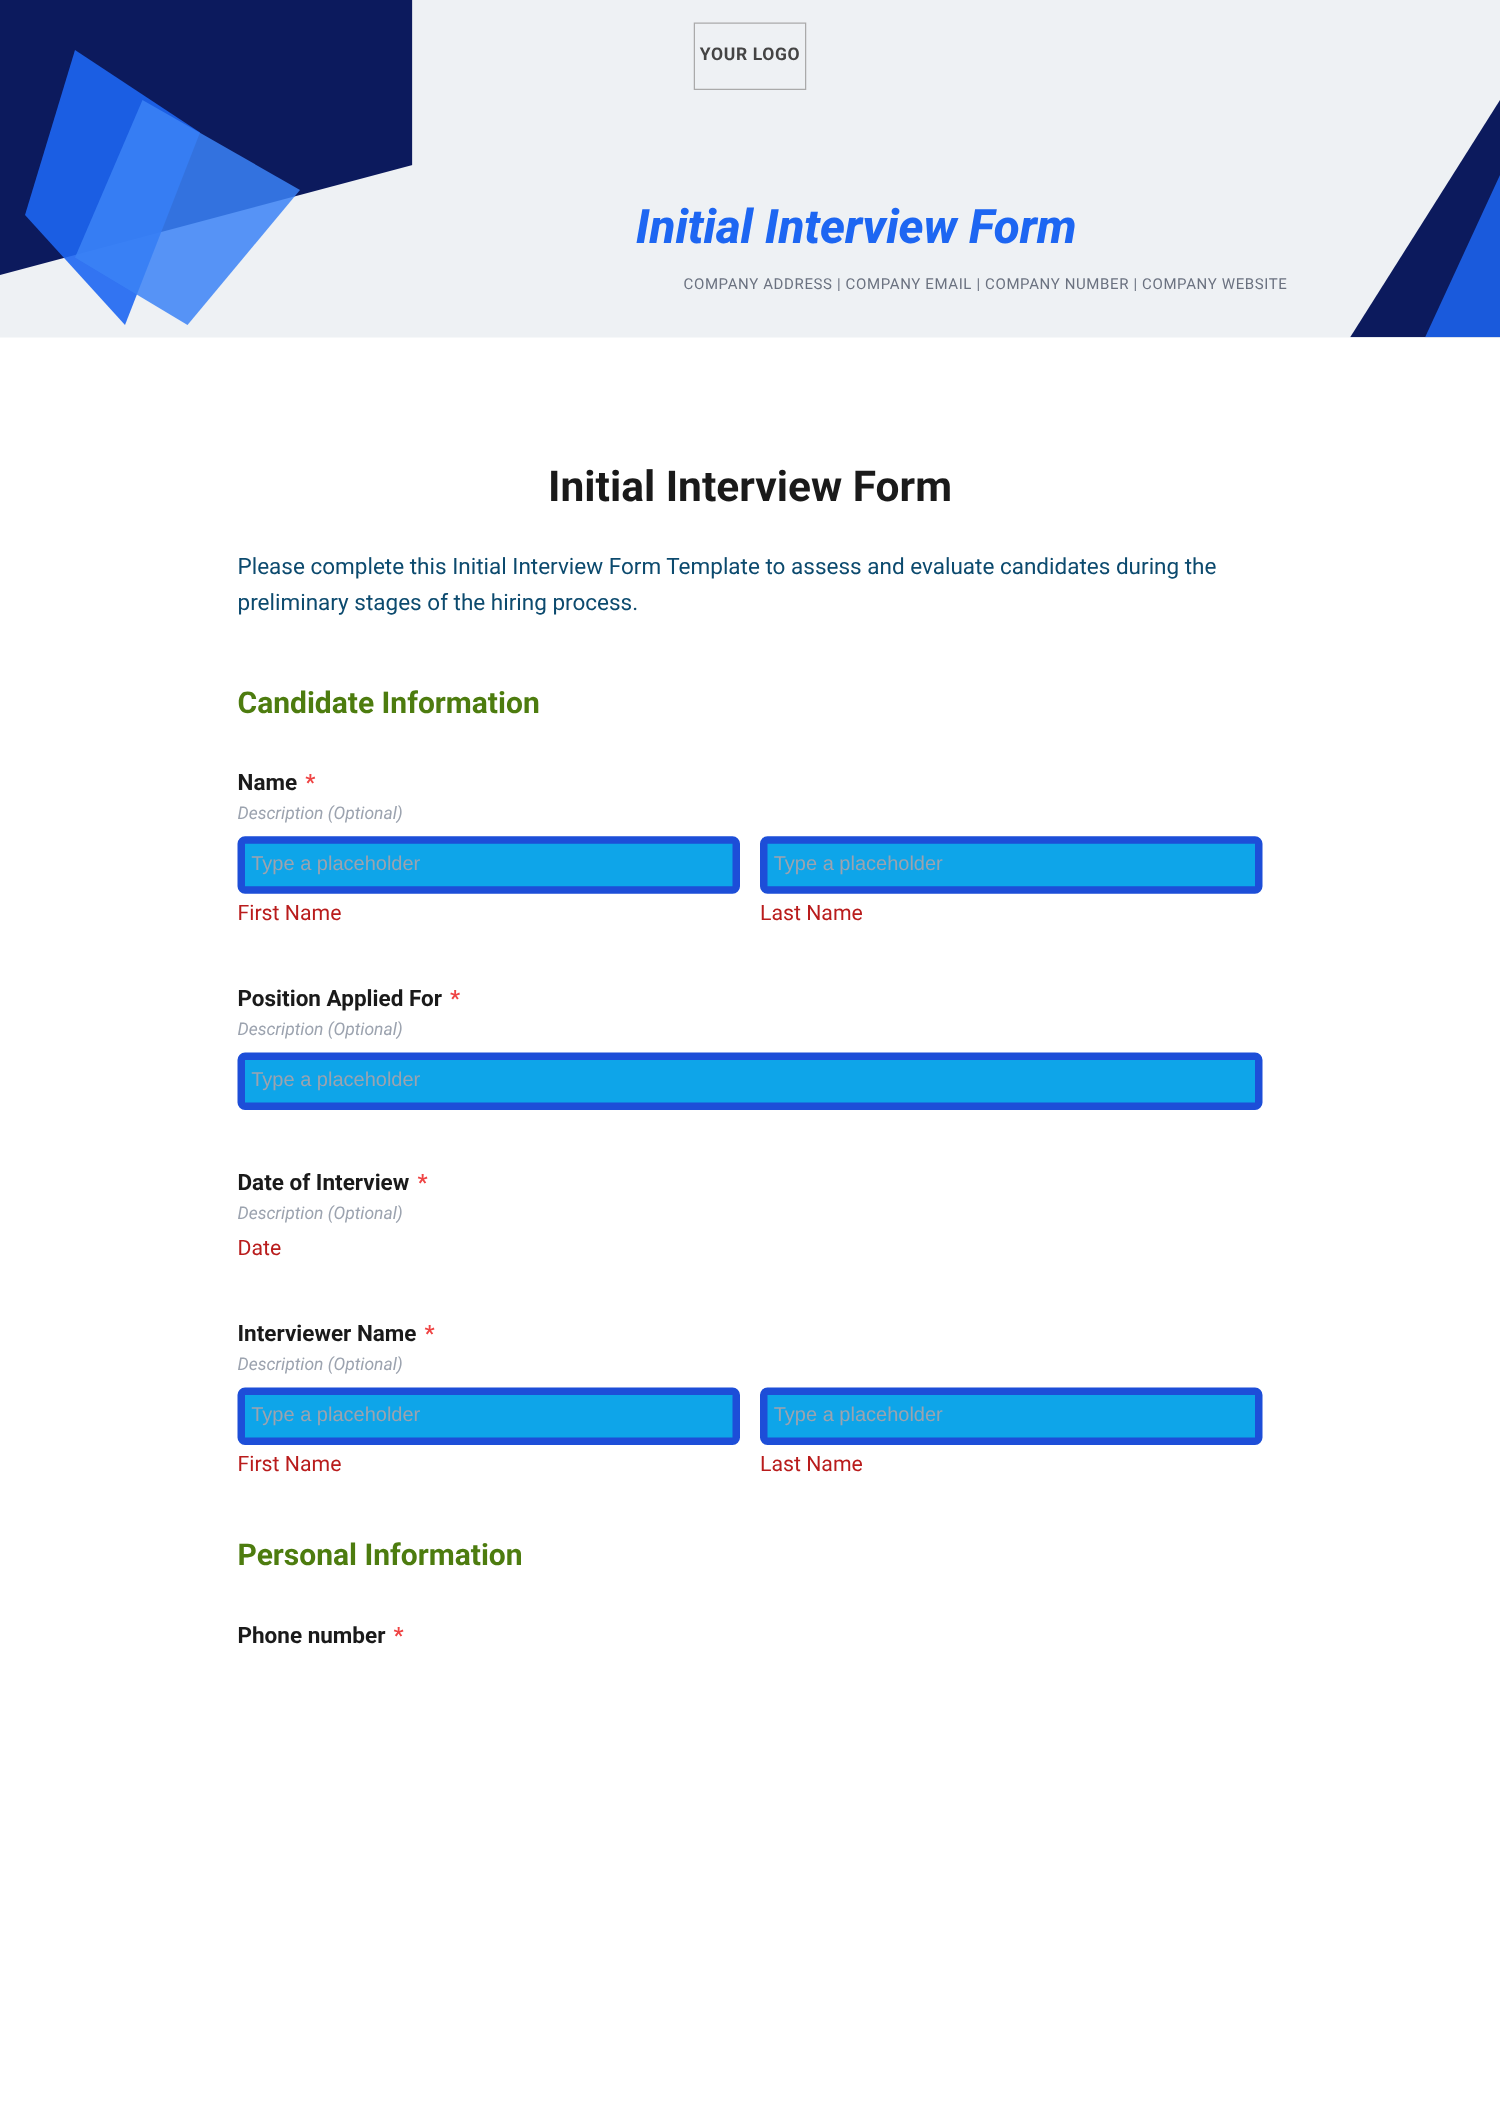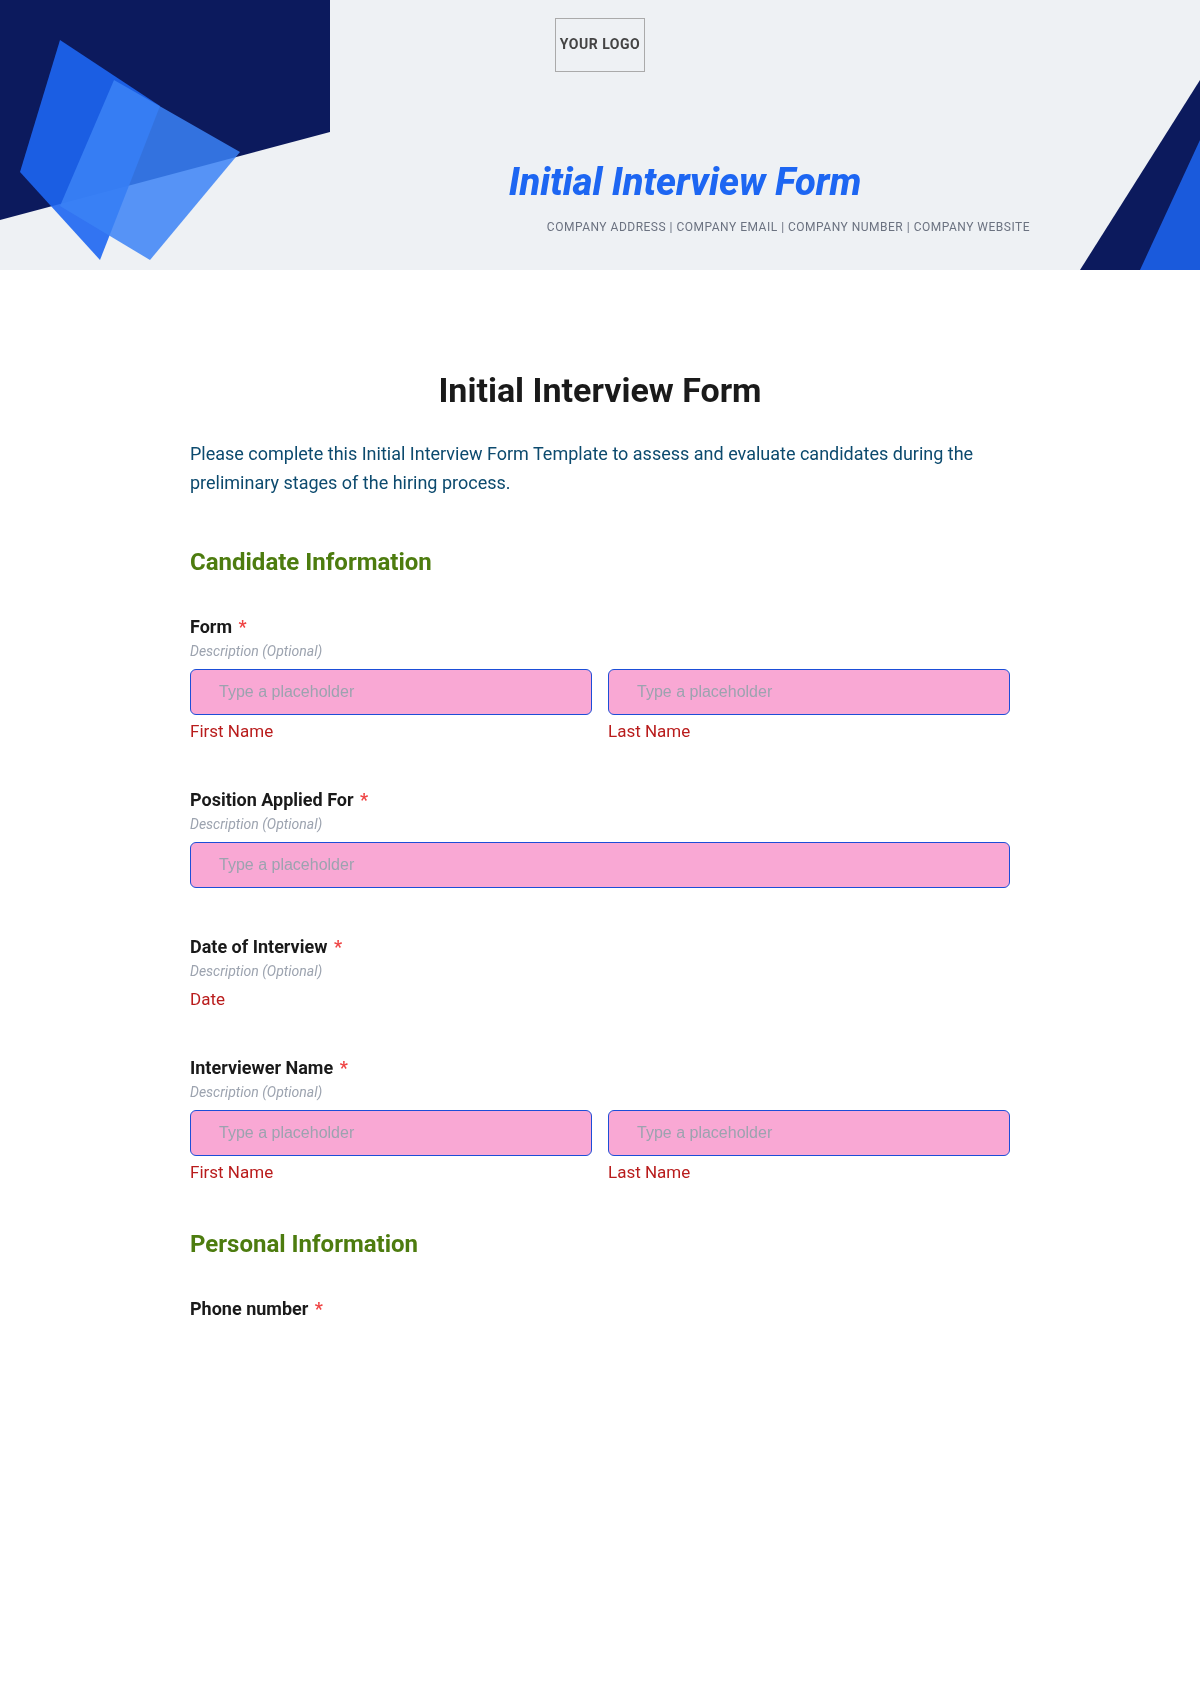--- a/index.html
+++ b/index.html
@@ -26,21 +26,21 @@
 
 .section-heading { font-size: 24px; font-weight: 700; color: #4d7c0f; margin-bottom: 40px; }
 
 .field-group { margin-bottom: 48px; }
 .field-label { font-size: 18px; font-weight: 700; color: #1a1a1a; margin-bottom: 6px; }
 .field-label .req { color: #ef4444; font-weight: 600; margin-left: 2px; }
 .field-desc { font-size: 14px; font-style: italic; color: #9ca3af; margin-bottom: 10px; }
 
 .input-row { display: flex; gap: 16px; }
 .input-col { flex: 1; display: flex; flex-direction: column; }
-.text-input { width: 100%; height: 46px; border: 1px solid #1d4ed8; border-radius: 6px; padding: 0 28px; font-size: 16px; color: #374151; background: #f9a8d4; }
+.text-input { width: 100%; height: 46px; border: 6px solid #1d4ed8; border-radius: 6px; padding: 0 5px; font-size: 16px; color: #374151; background: #0ea5e9; }
 .text-input::placeholder { color: #9ca3af; }
 .sub-label { font-size: 17px; color: #b91c1c; margin-top: 6px; }
 </style>
 </head>
 <body>
 
 <div class="header-banner">
   <div class="decor-left">
     <div class="dark-box"></div>
     <div class="shard1"></div>
@@ -56,21 +56,21 @@
 </div>
 
 <div class="form-area">
   <h1 class="form-title">Initial Interview Form</h1>
   <p class="form-description">Please complete this Initial Interview Form Template to assess and evaluate candidates during the preliminary stages of the hiring process.</p>
 
   <h2 class="section-heading">Candidate Information</h2>
 
   <div class="field-group">
     <div class="field-label">
-      <span>Form</span>
+      <span>Name</span>
       <span class="req">*</span>
     </div>
     <div class="field-desc">Description (Optional)</div>
     <div class="input-row">
       <div class="input-col">
         <input class="text-input" type="text" placeholder="Type a placeholder" style="">
         <div class="sub-label">First Name</div>
       </div>
       <div class="input-col">
         <input class="text-input" type="text" placeholder="Type a placeholder" style="">

